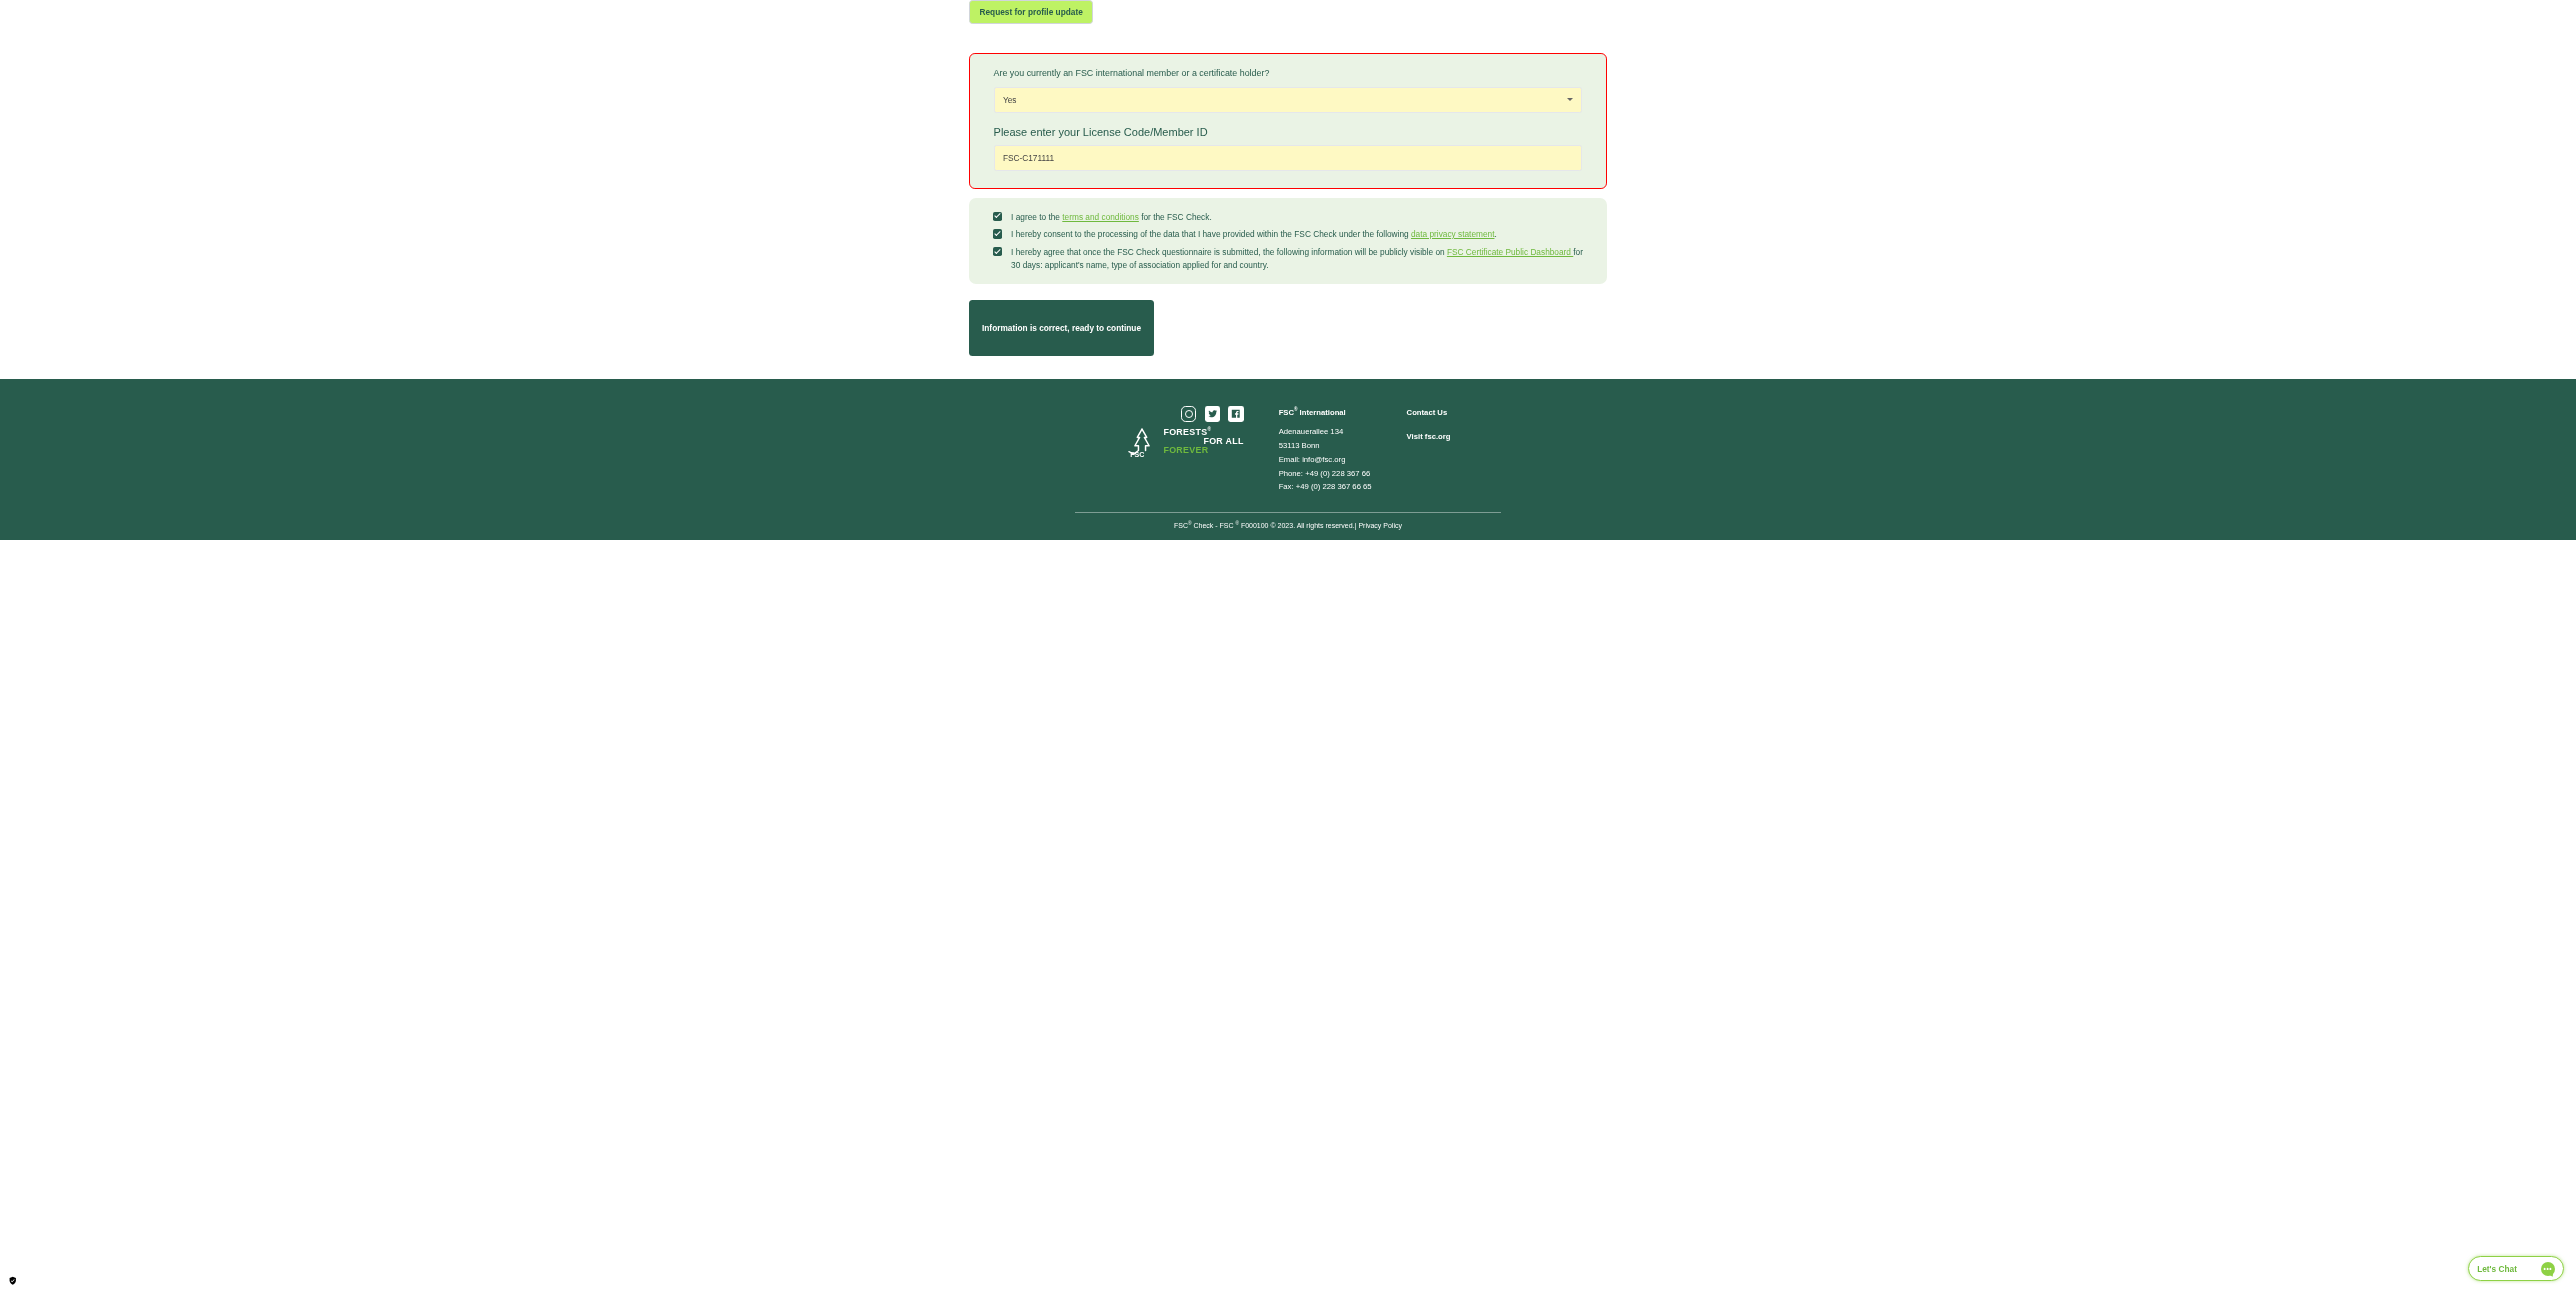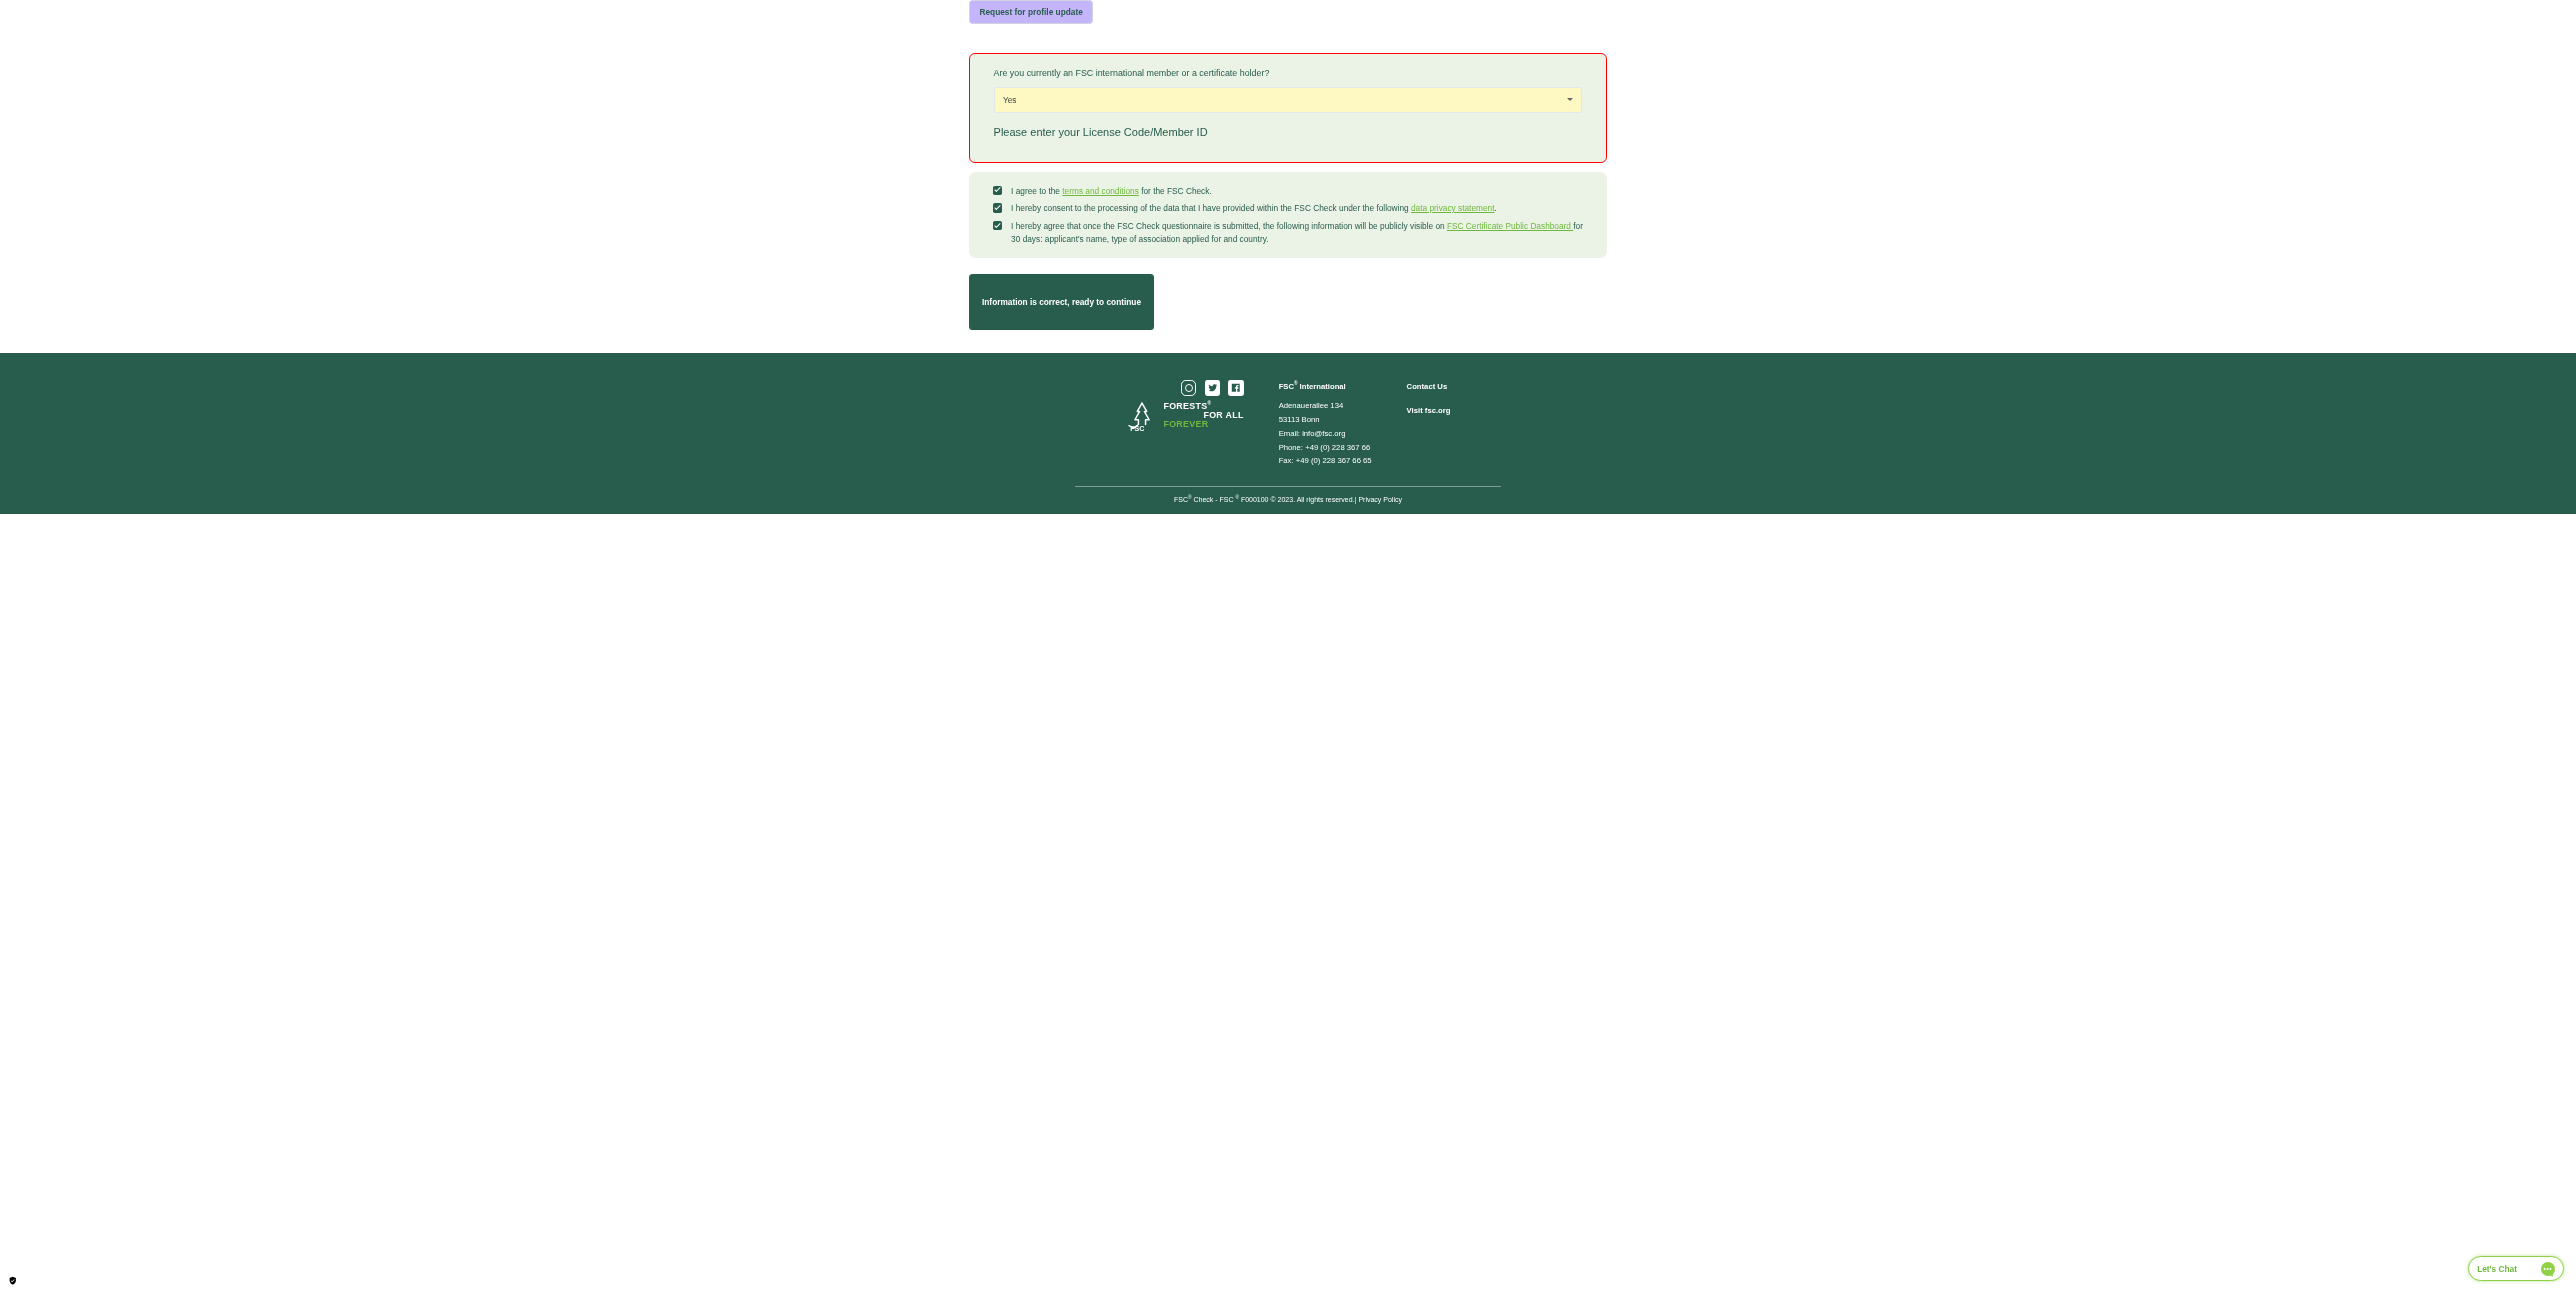--- a/index.html
+++ b/index.html
@@ -15,21 +15,21 @@
     margin: 0 auto;
     padding: 0 0 23.6px 0;
   }
   .request-btn {
     display: inline-block;
     border: 0.6px solid #d1d5db;
     border-radius: 3.5px;
     padding: 5.9px 9.5px;
     font-weight: 700;
     color: #285c4d;
-    background: #c4b5fd;
+    background: #bef264;
     margin-left: 0px;
     margin-bottom: 29.6px;
     cursor: pointer;
   }
   .highlight-box {
     border: 1.8px solid #ff0000;
     background: #eaf3e5;
     border-radius: 5.9px;
     padding: 14px 23.6px 17.7px 23.6px;
     margin-bottom: 8.3px;
@@ -204,20 +204,23 @@
     <div class="highlight-box">
       <div class="question-label">Are you currently an FSC international member or a certificate holder?</div>
 
       <div class="select-field">
         <span>Yes</span>
         <span class="chevron"></span>
       </div>
 
       <div class="sub-label">Please enter your License Code/Member ID</div>
 
+      <div class="text-field">
+        <span>FSC-C171111</span>
+      </div>
     </div>
 
     <div class="consent-box">
       <div class="consent-row">
         <div class="chk"></div>
         <div>
           <span>I agree to the </span><span class="link-green">terms and conditions</span><span> for the FSC Check.</span>
         </div>
       </div>
       <div class="consent-row">

